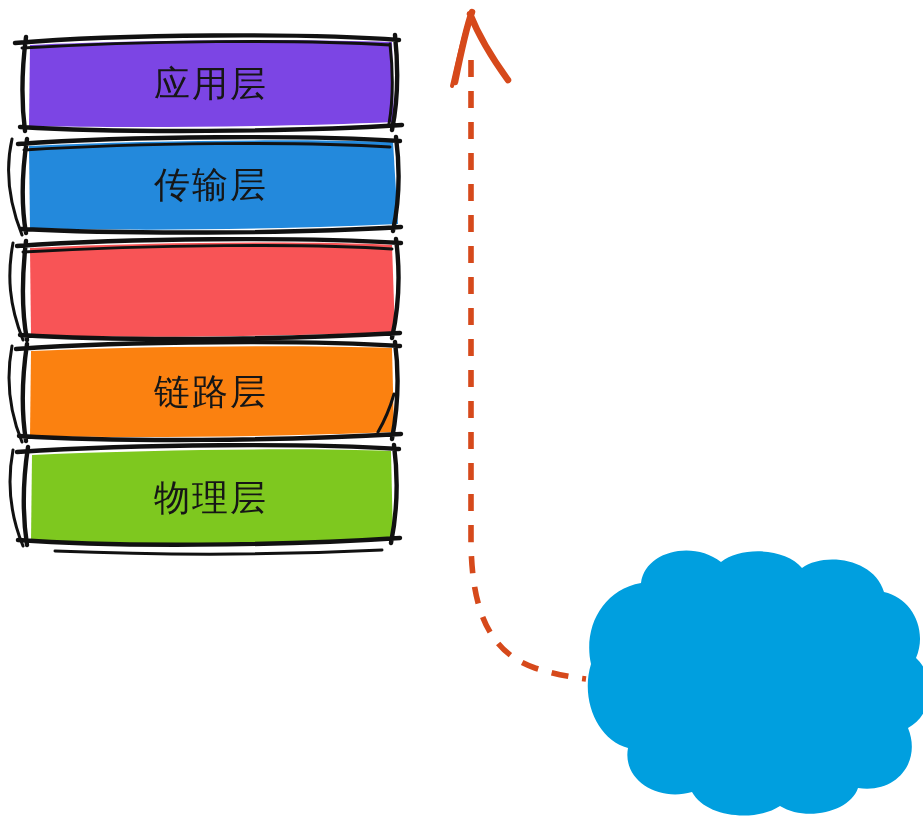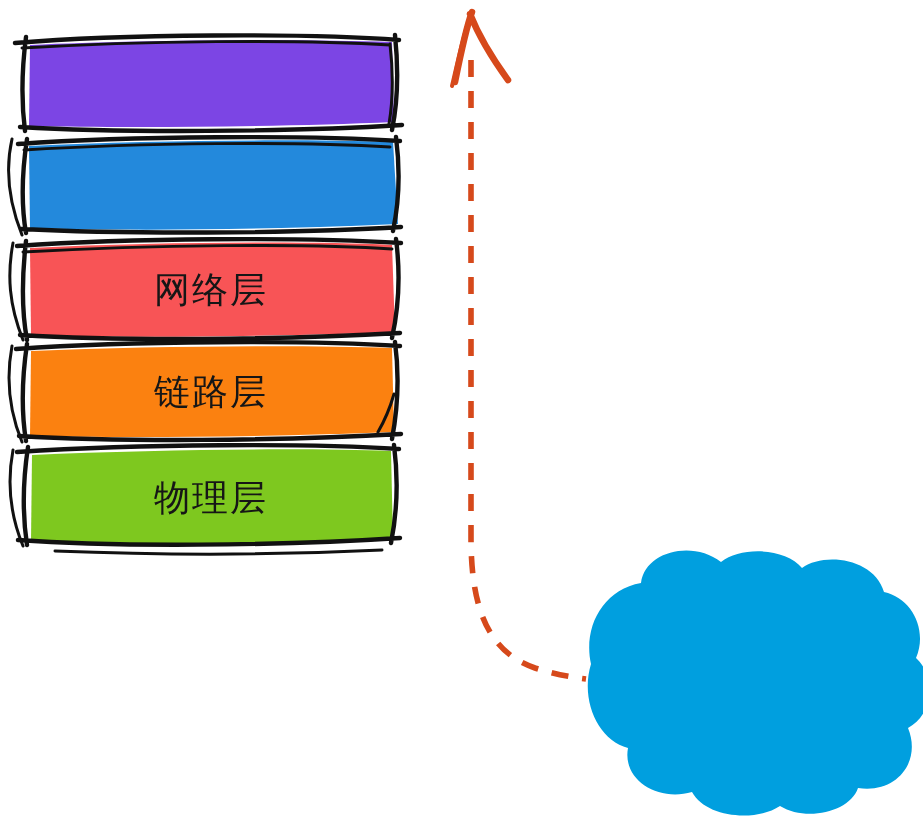--- a/index.html
+++ b/index.html
@@ -131,17 +131,18 @@
                C 936 676 934 714 908 728
                C 922 762 896 794 858 788
                C 850 812 806 822 780 806
                C 756 822 706 818 692 792
                C 658 802 622 780 628 748
                C 598 740 580 700 591 664
                Z" fill="#009FDF"></path>
     </g>
   </svg>
 
-  <div class="layer-label label-net">网络层</div>
+  <div class="layer-label label-app">应用层</div>
+  <div class="layer-label label-tra">传输层</div>
   <div class="layer-label label-lnk">链路层</div>
   <div class="layer-label label-phy">物理层</div>
 
 </div>
 
 </body></html>

